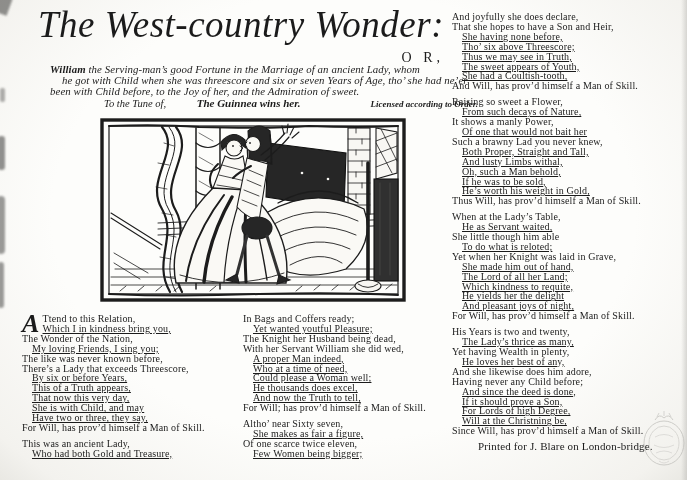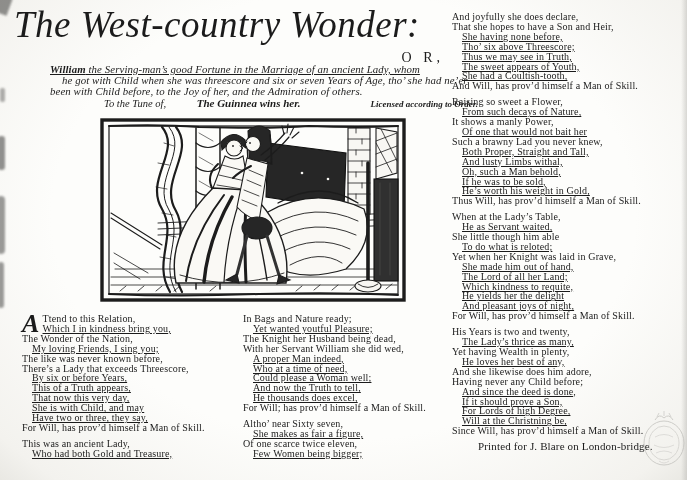--- a/index.html
+++ b/index.html
@@ -5,33 +5,33 @@
   html,body{margin:0;padding:0;background:#e8e8e6;}
   .sheet{
     position:relative; width:687px; height:480px; overflow:hidden;
     background:#fcfbf8;
     background-image:radial-gradient(ellipse at 50% 45%, #fdfdfb 60%, #f3f2ee 92%, #e9e8e3 100%);
     font-family:"Liberation Serif","DejaVu Serif",serif;
     color:#1b1b1b;
   }
   
   .title{
-    position:absolute; top:5px; left:14px; width:430px; text-align:left;
+    position:absolute; top:5px; left:14px; width:430px; text-align:right;
     font-style:italic; font-size:37px; line-height:40px; white-space:nowrap;
     letter-spacing:.5px;
   }
   .orline{
     position:absolute; top:50px; left:14px; width:430px; text-align:right;
     font-size:14px; letter-spacing:4px;
   }
   .subtitle{
     position:absolute; top:64px; left:36px; width:412px;
     font-style:italic; font-size:10.8px; line-height:11px; letter-spacing:.1px;
   }
-  .subtitle .l1{margin-left:14px; white-space:nowrap;text-decoration:underline;}
+  .subtitle .l1{margin-left:14px; white-space:nowrap;}
   .subtitle .l2{margin-left:26px; white-space:nowrap;}
   .subtitle .l3{margin-left:14px; white-space:nowrap;}
   .subtitle b{font-weight:bold;}
   .tuneline{
     position:absolute; top:97px; left:36px; width:412px; padding-left:68px;
     font-style:italic; font-size:10.5px; white-space:nowrap;
   }
   .tuneline .tune-title{font-weight:bold; font-size:11px;margin-left:28px;}
   .tuneline .license{font-weight:bold; font-size:9px; margin-left:26px;padding-left:44px;}
   
@@ -64,21 +64,21 @@
 <body>
 
 <div class="sheet">
 
   <div class="title">The West-country Wonder:</div>
   <div class="orline">O R,</div>
 
   <div class="subtitle">
     <div class="l1"><b>William</b><span> the Serving-man’s good Fortune in the Marriage of an ancient Lady, whom</span></div>
     <div class="l2">he got with Child when she was threescore and six or seven Years of Age, tho’ she had ne’er</div>
-    <div class="l3">been with Child before, to the Joy of her, and the Admiration of others.</div>
+    <div class="l3">been with Child before, to the Joy of her, and the Admiration of sweet.</div>
   </div>
 
   <div class="tuneline">
     <span>To the Tune of, </span><span class="tune-title">The Guinnea wins her.</span><span class="license">Licensed according to Order.</span>
   </div>
 
   <div class="woodcut">
     <svg width="306" height="186" viewBox="0 0 306 186">
       <g stroke="#1c1c1c" fill="none" stroke-width="1.1" stroke-linecap="round">
 
@@ -180,29 +180,29 @@
       <div>
           <div class="ln">This was an ancient Lady,</div>
           <div class="ln ind">Who had both Gold and Treasure,</div>
         </div>
     </div>
   </div>
 
   <div class="col col-mid">
     <div class="stanza">
       <div>
-          <div class="ln">In Bags and Nature ready;</div>
+          <div class="ln">In Bags and Coffers ready;</div>
           <div class="ln ind">Yet wanted youtful Pleasure;</div>
           <div class="ln">The Knight her Husband being dead,</div>
           <div class="ln">With her Servant William she did wed,</div>
           <div class="ln ind">A proper Man indeed,</div>
           <div class="ln ind">Who at a time of need,</div>
           <div class="ln ind">Could please a Woman well;</div>
+          <div class="ln ind">He thousands does excel,</div>
           <div class="ln ind">And now the Truth to tell,</div>
-          <div class="ln ind">He thousands does excel,</div>
           <div class="ln">For Will; has prov’d himself a Man of Skill.</div>
         </div>
     </div>
     <div class="stanza">
       <div>
           <div class="ln">Altho’ near Sixty seven,</div>
           <div class="ln ind">She makes as fair a figure,</div>
           <div class="ln">Of one scarce twice eleven,</div>
           <div class="ln ind">Few Women being bigger;</div>
         </div>

